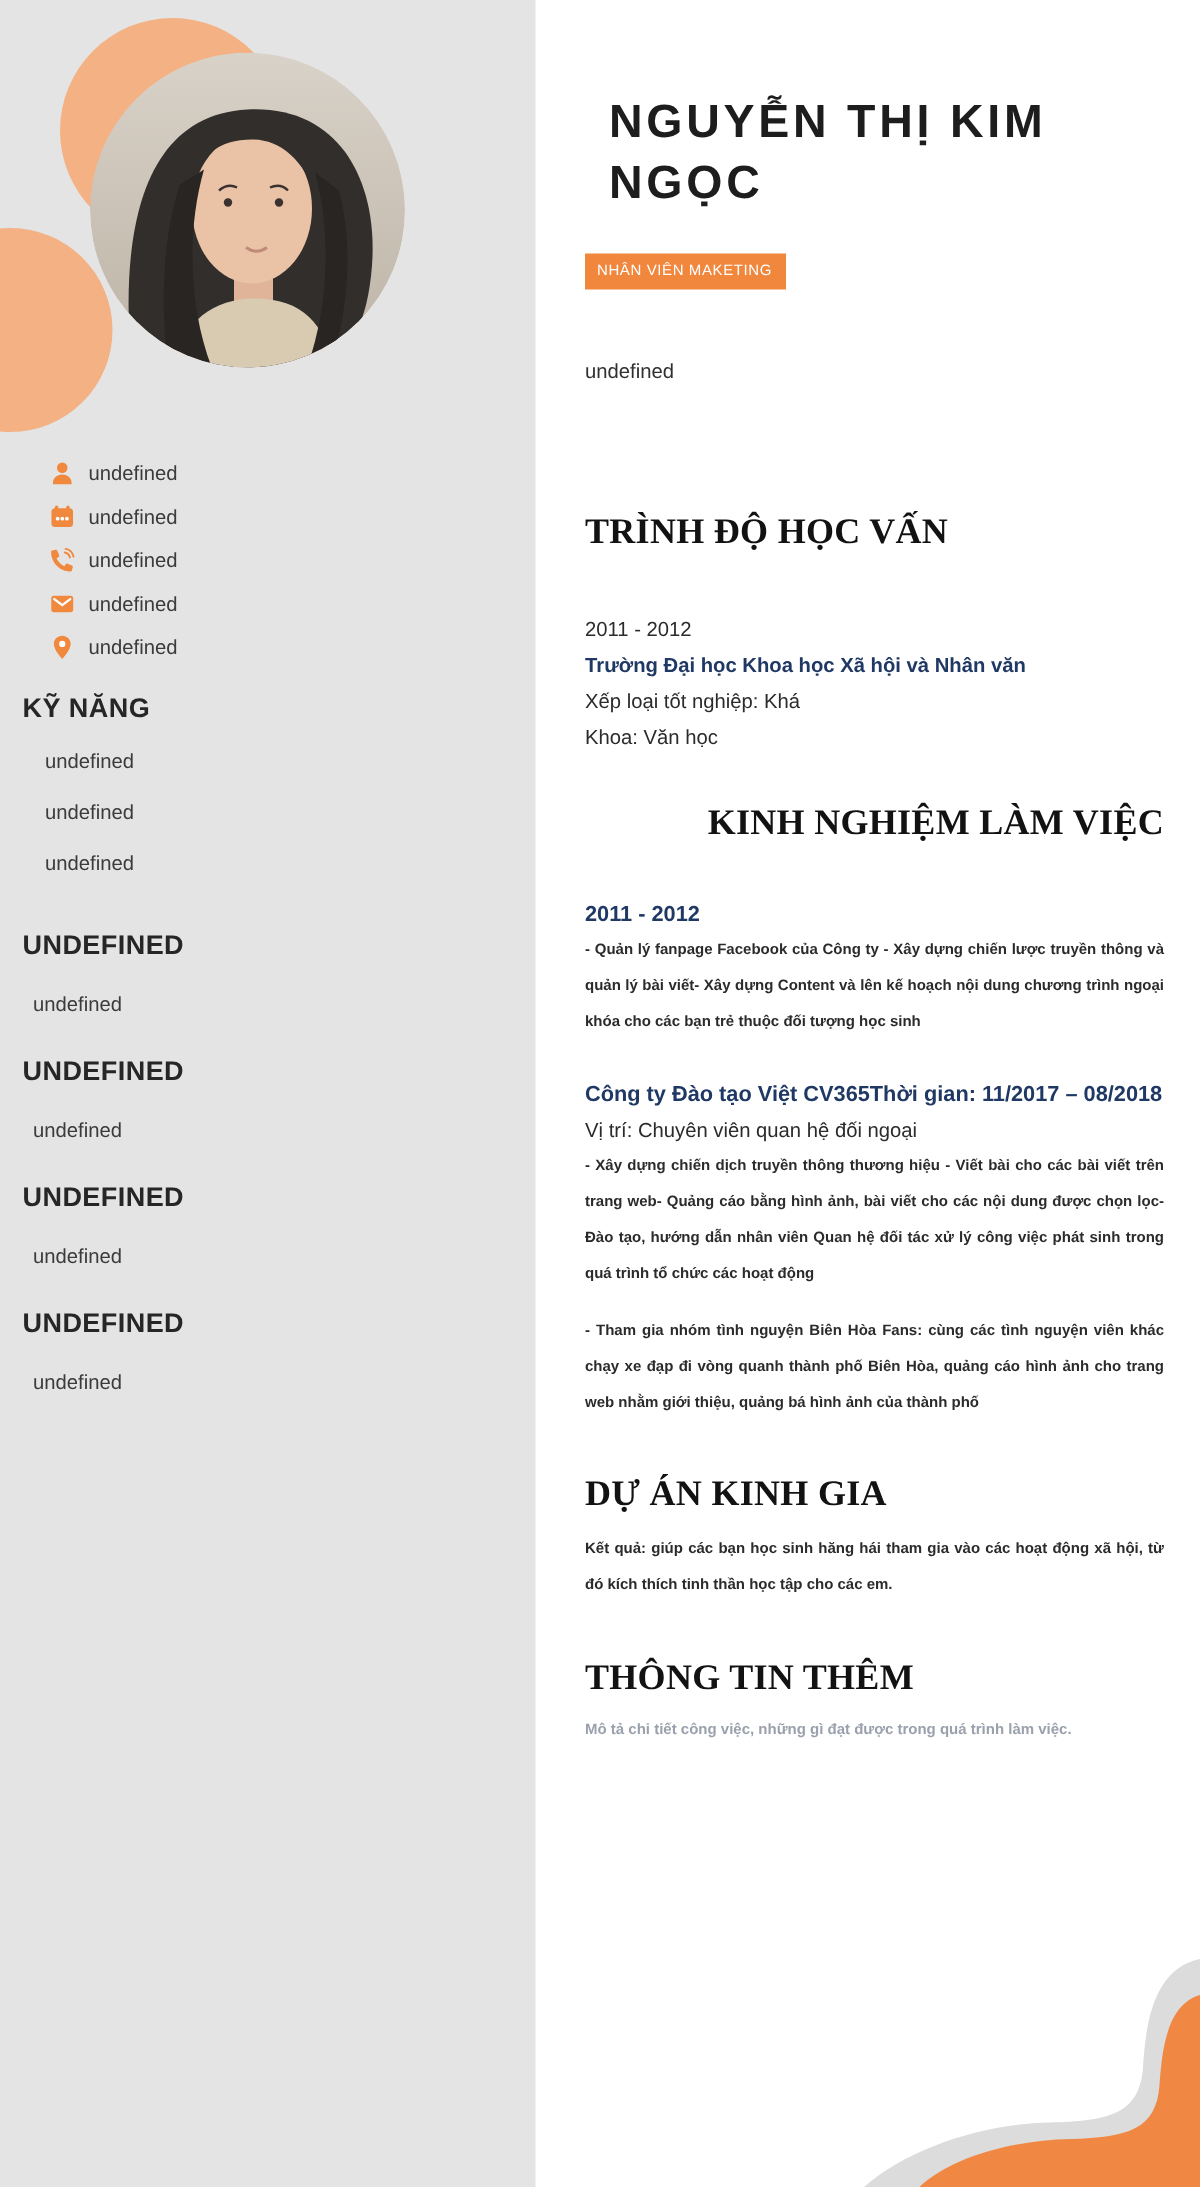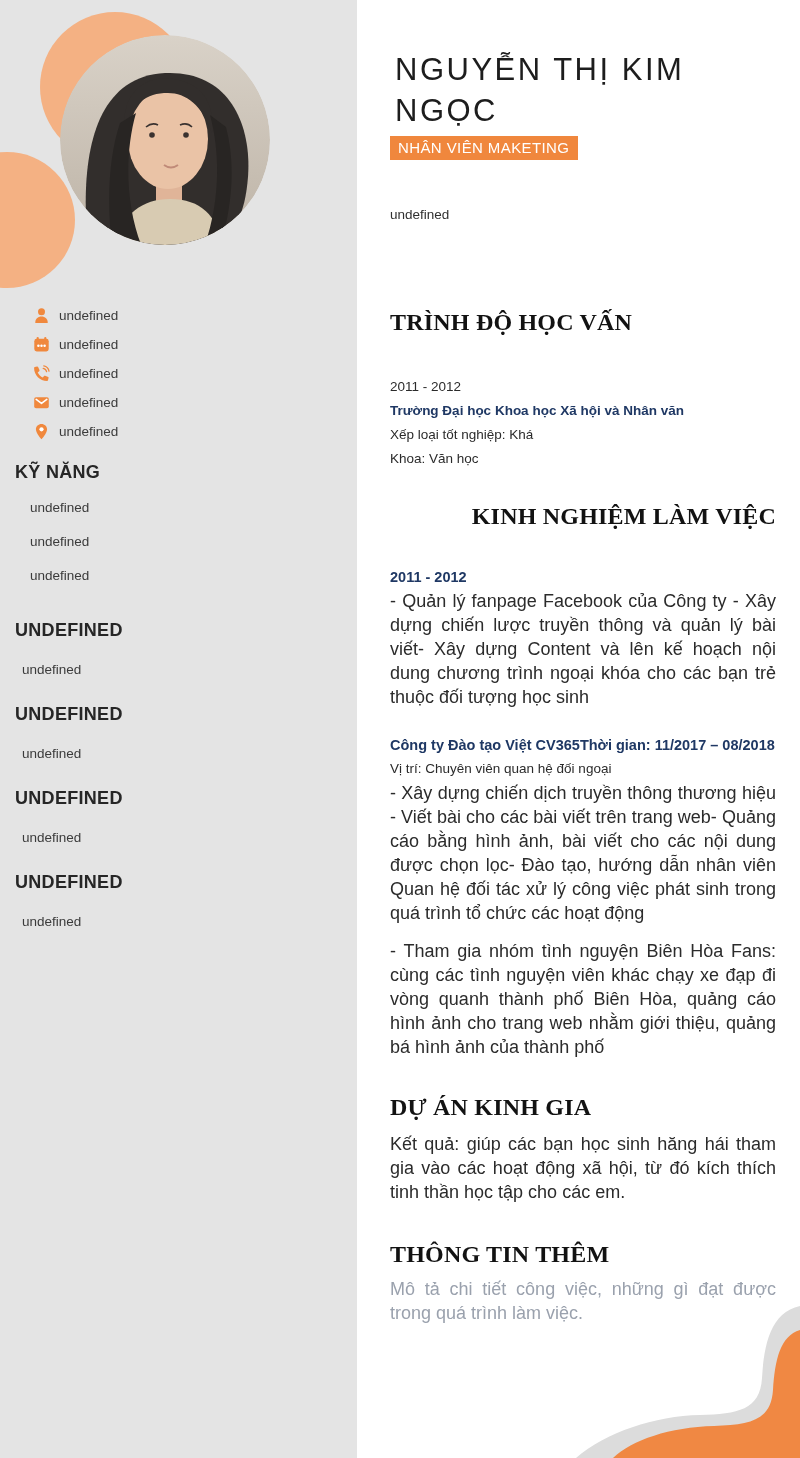--- a/index.html
+++ b/index.html
@@ -16,37 +16,37 @@
   .cicon{width:17px;height:17px;margin-right:9px;flex:0 0 17px;display:inline-block;}
   .cicon svg{display:block;}
   .cval{font-size:13.5px;color:#3b3b3b;}
   .side-title{font-size:18px;font-weight:bold;color:#262626;margin:25px 0 0 15px;line-height:21px;letter-spacing:.3px;}
   .side-title.first{margin-top:16px;}
   .side-item{font-size:13.5px;color:#3b3b3b;line-height:18px;margin:20px 0 0 22px;}
   .side-item.skill{margin-left:30px;margin-top:16px;}
   .side-title.gap{margin-top:35px;}
   
   .main{position:relative;margin-left:357px;padding:44px 24px 0 33px;z-index:2;}
-  .name{font-size:31px;line-height:41px;font-weight:normal;color:#1d1d1d;letter-spacing:2.5px;margin:5px;}
-  .job-badge{display:inline-block;background:#f0873d;color:#ffffff;font-size:15px;line-height:15px;
-             padding:4px 9px 5px 8px;letter-spacing:.4px;}
+  .name{font-size:31px;line-height:41px;font-weight:bold;color:#1d1d1d;letter-spacing:2.5px;margin:16px;}
+  .job-badge{display:inline-block;background:#f0873d;color:#ffffff;font-size:10px;line-height:15px;
+             padding:4px 9px 5px 8px;margin-top:11px;letter-spacing:.4px;}
   .intro-line{margin:46px 0 0 0;font-size:13.5px;color:#303030;line-height:18px;}
   .m-heading{font-size:24px;font-weight:bold;color:#121212;margin:0;line-height:21px;letter-spacing:.2px;font-family:Liberation Serif, serif;}
   .mh-edu{margin-top:88px;}
   .mh-exp{margin-top:35px;text-align:right;}
   .mh-act{margin-top:40px;}
   .mh-proj{margin-top:38px;}
   .mh-info{margin-top:40px;}
   .edu-block{margin-top:42px;}
   .line{font-size:13.5px;line-height:24px;margin:0;color:#2b2b2b;}
   .navy{color:#1f3864;font-weight:bold;}
   .company-line{font-size:14.5px;line-height:24px;margin:0;text-align:justify;}
   .job1{margin-top:38px;}
   .job2{margin-top:24px;}
-  .desc{font-size:18px;line-height:24px;margin:0;text-align:justify;color:#2b2b2b;}
+  .desc{font-size:10px;line-height:24px;margin:0;text-align:justify;color:#2b2b2b;font-weight:bold;}
   .para{margin-top:14px;}
   .muted{color:#9aa1ad;}
   .info-para{margin-top:12px;}
   
   .wave{position:absolute;right:0;bottom:0;width:232px;height:158px;z-index:3;pointer-events:none;}
 </style>
 </head>
 <body>
 
 <div class="page">

